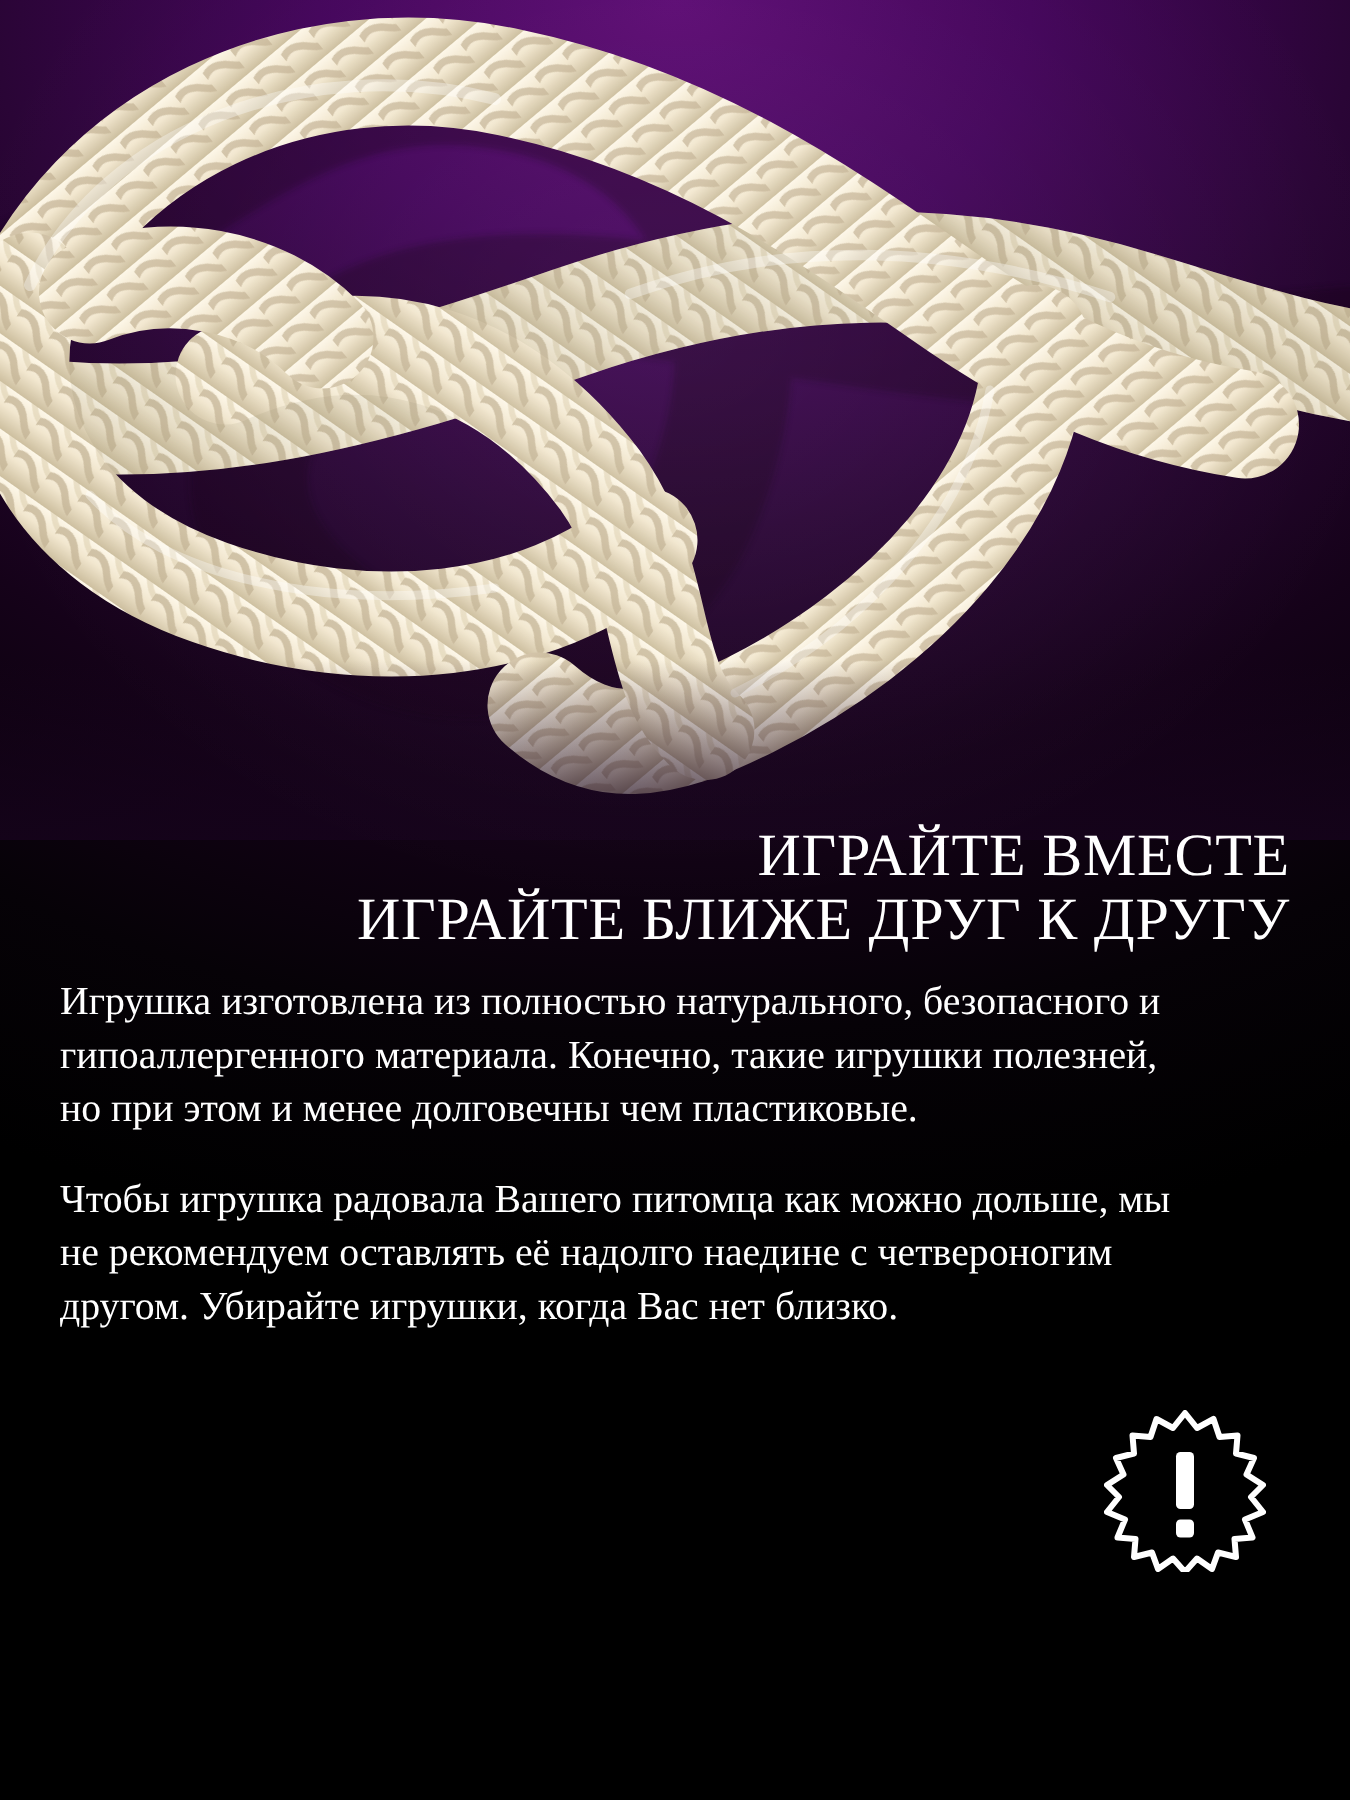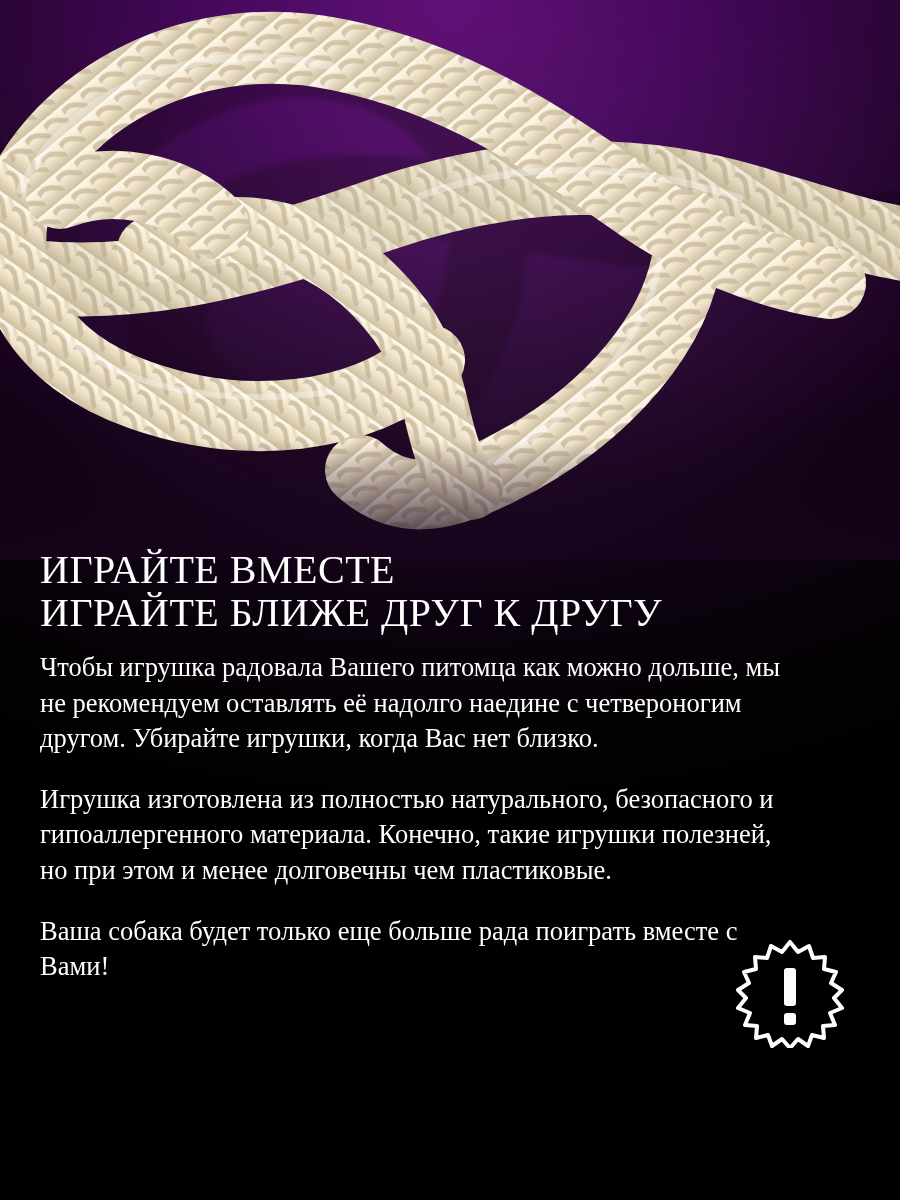--- a/index.html
+++ b/index.html
@@ -41,21 +41,21 @@
   .content {
     position: absolute;
     left: 0;
     top: 548px;
     width: 900px;
     padding: 0 40px;
     box-sizing: border-box;
     z-index: 3;
   }
   .headline {
-    text-align: left;
+    text-align: right;
     font-size: 40px;
     line-height: 1.08;
     letter-spacing: 0.5px;
     margin: 0 0 16px 0;
     font-weight: normal;
   }
   .headline .line1 { display: block; }
   .headline .line2 { display: block; }
 
   .para {
@@ -142,23 +142,22 @@
       </defs>
     </svg>
   </div>
 
   <div class="content">
     <h1 class="headline">
       <span class="line1">ИГРАЙТЕ ВМЕСТЕ</span>
       <span class="line2">ИГРАЙТЕ БЛИЖЕ ДРУГ К ДРУГУ</span>
     </h1>
 
+    <p class="para">Игрушка изготовлена из полностью натурального, безопасного и гипоаллергенного материала. Конечно, такие игрушки полезней, но при этом и менее долговечны чем пластиковые.</p>
     <p class="para">Чтобы игрушка радовала Вашего питомца как можно дольше, мы не рекомендуем оставлять её надолго наедине с четвероногим другом. Убирайте игрушки, когда Вас нет близко.</p>
-    <p class="para">Игрушка изготовлена из полностью натурального, безопасного и гипоаллергенного материала. Конечно, такие игрушки полезней, но при этом и менее долговечны чем пластиковые.</p>
-    <p class="para">Ваша собака будет только еще больше рада поиграть вместе с Вами!</p>
   </div>
 
   <div class="warn-badge">
     <svg width="108" height="108" viewBox="0 0 108 108" xmlns="http://www.w3.org/2000/svg" aria-hidden="true">
       <polygon points="54,2 62,12 73,6 77,18 89,17 88,29 100,32 95,43 106,50 98,58 106,68 94,73 99,85 87,86 88,98 76,95 72,106 62,99 54,108 46,99 36,106 32,95 20,98 21,86 9,85 14,73 2,68 10,58 2,50 13,43 8,32 20,29 19,17 31,18 35,6 46,12" fill="none" stroke="#ffffff" stroke-width="4" stroke-linejoin="round"></polygon>
       <rect x="48" y="28" width="12" height="38" rx="3" fill="#ffffff"></rect>
       <rect x="48" y="73" width="12" height="12" rx="3" fill="#ffffff"></rect>
     </svg>
   </div>
 

